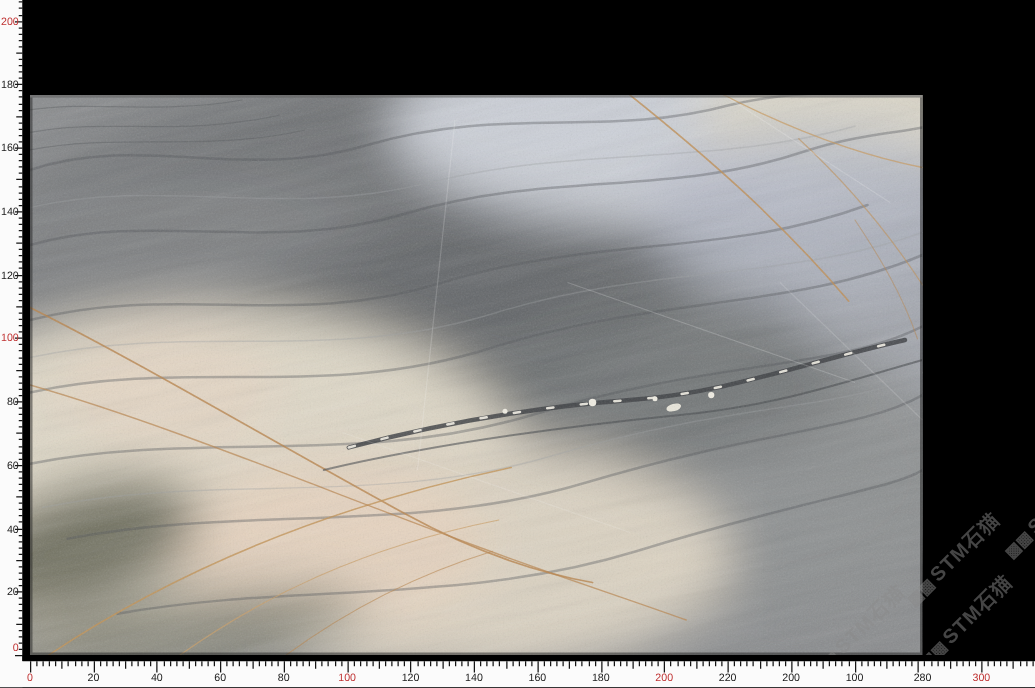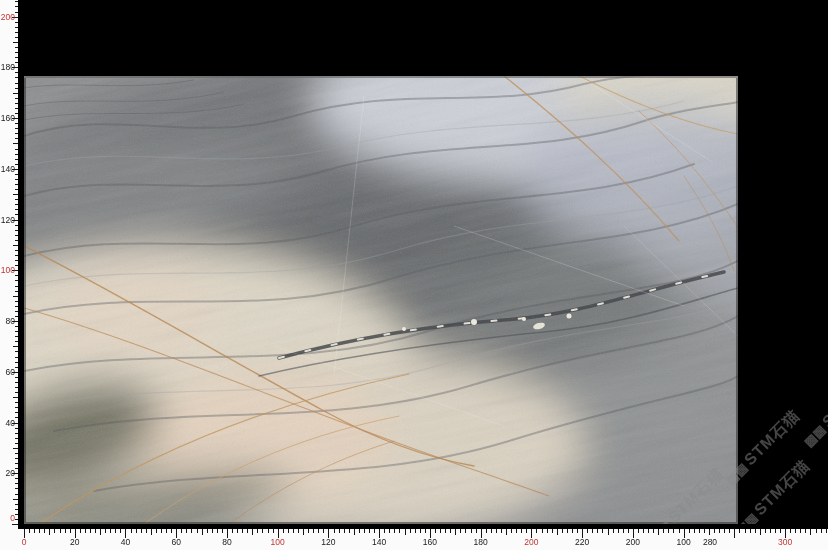--- a/index.html
+++ b/index.html
@@ -425,17 +425,17 @@
       <div class="hlab" style="left: 211.96px;">80</div>
       <div class="hlab red" style="left: 262.7px;">100</div>
       <div class="hlab" style="left: 313.44px;">120</div>
       <div class="hlab" style="left: 364.18px;">140</div>
       <div class="hlab" style="left: 414.92px;">160</div>
       <div class="hlab" style="left: 465.66px;">180</div>
       <div class="hlab red" style="left: 516.4px;">200</div>
       <div class="hlab" style="left: 567.14px;">220</div>
       <div class="hlab" style="left: 617.88px;">200</div>
       <div class="hlab" style="left: 668.62px;">100</div>
-      <div class="hlab" style="left: 695px;">280</div>
+      <div class="hlab" style="left: 723px;">280</div>
       <div class="hlab red" style="left: 770.1px;">300</div>
     </div>
 
 </div>
 
 </body></html>

